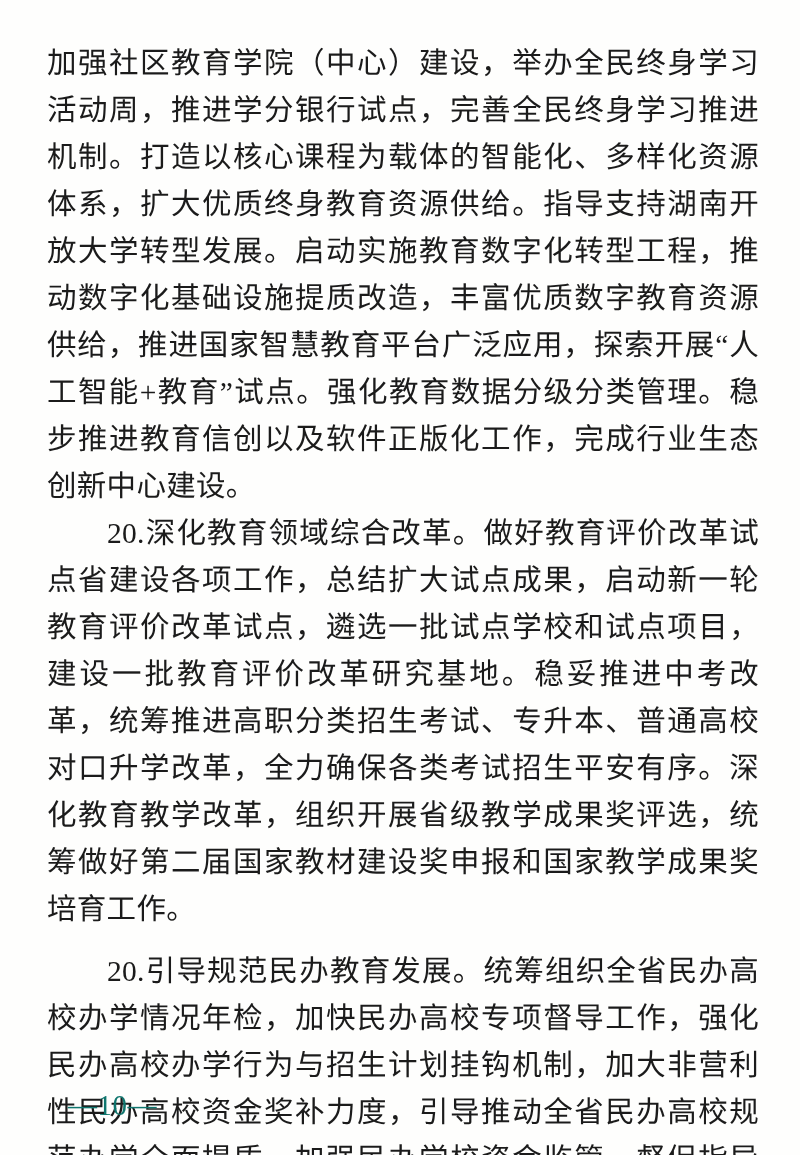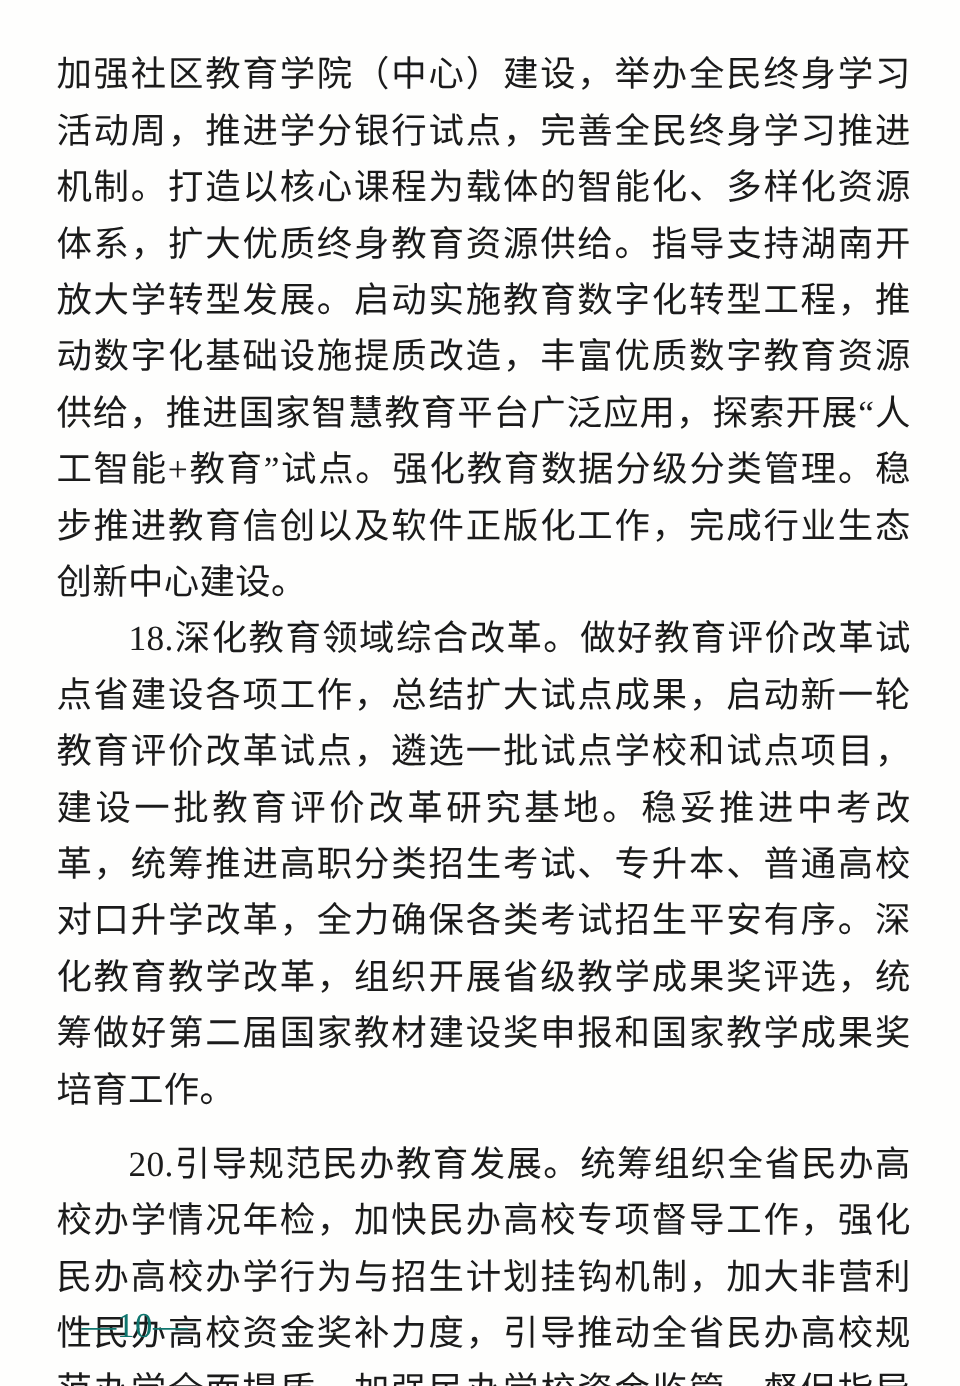--- a/index.html
+++ b/index.html
@@ -71,21 +71,21 @@
 </head>
 <body>
 
 <div class="page">
 
   <div class="content">
 
     <p class="para">加强社区教育学院（中心）建设，举办全民终身学习活动周，推进学分银行试点，完善全民终身学习推进机制。打造以核心课程为载体的智能化、多样化资源体系，扩大优质终身教育资源供给。指导支持湖南开放大学转型发展。启动实施教育数字化转型工程，推动数字化基础设施提质改造，丰富优质数字教育资源供给，推进国家智慧教育平台广泛应用，探索开展“人工智能+教育”试点。强化教育数据分级分类管理。稳步推进教育信创以及软件正版化工作，完成行业生态创新中心建设。</p>
 
 
-    <p class="para indent">18.深化教育领域综合改革。做好教育评价改革试点省建设各项工作，总结扩大试点成果，启动新一轮教育评价改革试点，遴选一批试点学校和试点项目，建设一批教育评价改革研究基地。稳妥推进中考改革，统筹推进高职分类招生考试、专升本、普通高校对口升学改革，全力确保各类考试招生平安有序。深化教育教学改革，组织开展省级教学成果奖评选，统筹做好第二届国家教材建设奖申报和国家教学成果奖培育工作。</p>
+    <p class="para indent">20.深化教育领域综合改革。做好教育评价改革试点省建设各项工作，总结扩大试点成果，启动新一轮教育评价改革试点，遴选一批试点学校和试点项目，建设一批教育评价改革研究基地。稳妥推进中考改革，统筹推进高职分类招生考试、专升本、普通高校对口升学改革，全力确保各类考试招生平安有序。深化教育教学改革，组织开展省级教学成果奖评选，统筹做好第二届国家教材建设奖申报和国家教学成果奖培育工作。</p>
 
     <p class="para indent gap-before">20.引导规范民办教育发展。统筹组织全省民办高校办学情况年检，加快民办高校专项督导工作，强化民办高校办学行为与招生计划挂钩机制，加大非营利性民办高校资金奖补力度，引导推动全省民办高校规范办学全面提质。加强民办学校资金监管，督促指导民办学校加强财务预算管理，推进全省民办学校资金监管平台试运行，防范化解资金风险。联合相关部门制定方案、成立</p>
 
   </div>
 
   <div class="footer">—10—</div>
 
 </div>
 
 </body></html>

